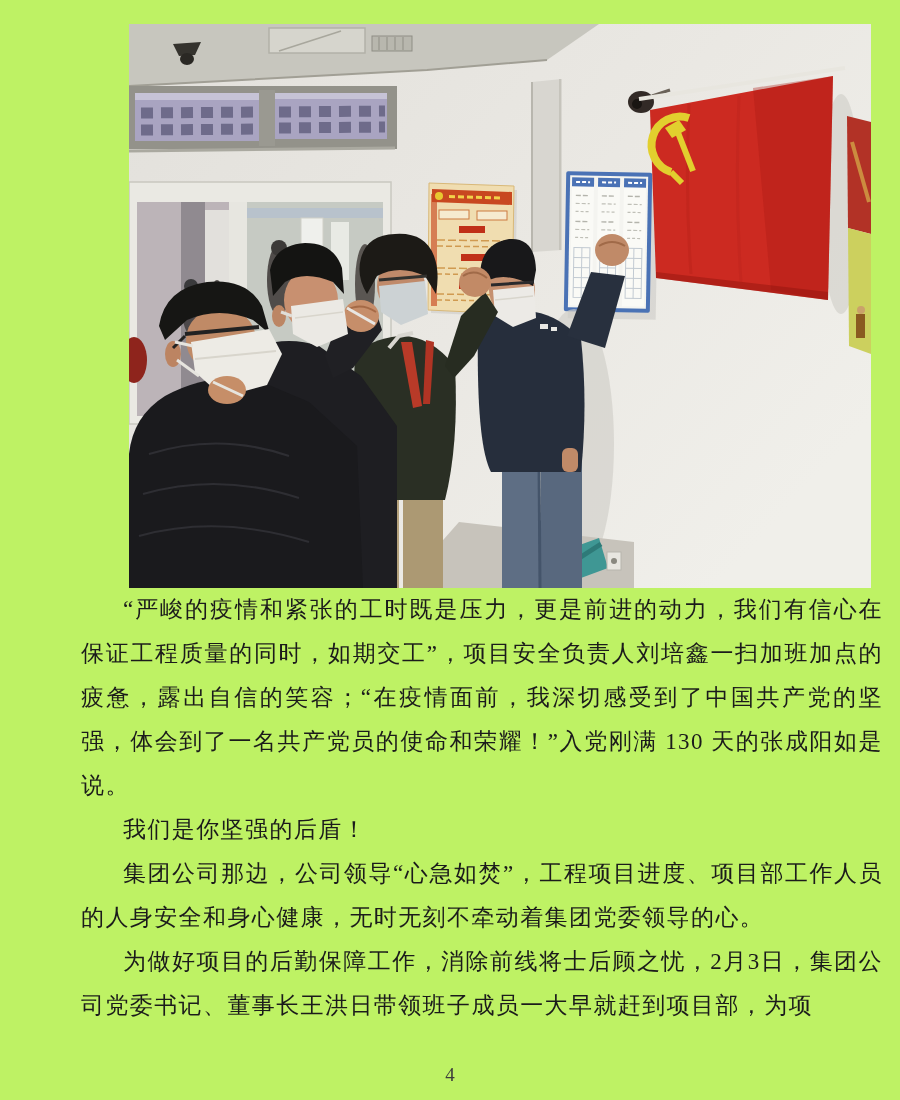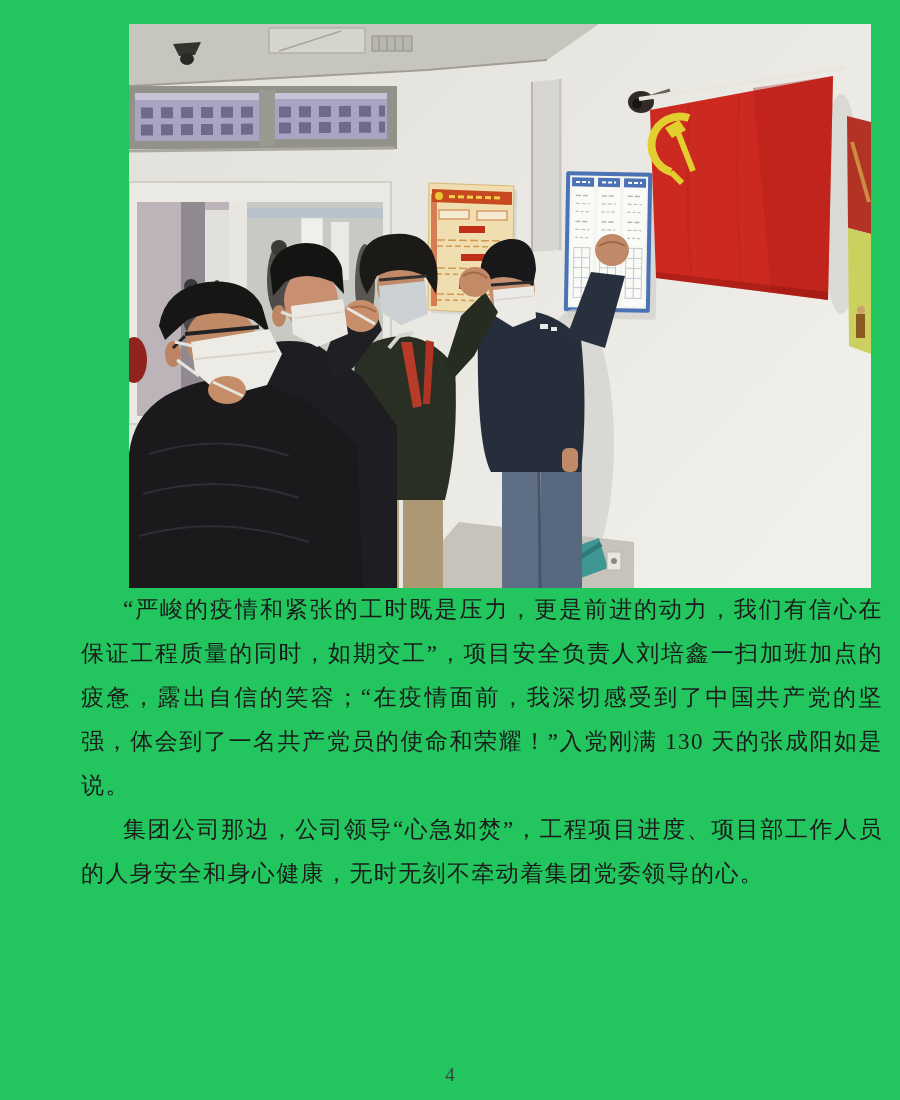--- a/index.html
+++ b/index.html
@@ -1,16 +1,16 @@
 <!DOCTYPE html>
 <html><head>
 <meta charset="utf-8">
 <style>
   html,body{margin:0;padding:0;background:#ffffff;}
-  .page{position:relative;width:900px;height:1100px;background:#22c55e;overflow:hidden;
+  .page{position:relative;width:900px;height:1100px;background:#bef264;overflow:hidden;
         font-family:"Liberation Serif","DejaVu Serif",serif;}
   .photo{position:absolute;left:129px;top:24px;width:742px;height:564px;overflow:hidden;}
   .photo svg{display:block;}
   .text-block{position:absolute;left:81px;top:588px;width:802px;
         font-size:23px;line-height:44px;letter-spacing:1.4px;color:#1b1b1b;
         text-align:justify;text-justify:inter-character;}
   .text-block p{margin:0;text-indent:42px;}
   .page-number{position:absolute;left:0;top:1064px;width:900px;text-align:center;
         font-size:19px;color:#3c3c3c;}
 </style>
@@ -250,18 +250,20 @@
         <line x1="64" y1="322" x2="46" y2="318" stroke="#e6e4de" stroke-width="3"></line>
         <line x1="70" y1="352" x2="48" y2="336" stroke="#e6e4de" stroke-width="3"></line>
         <ellipse cx="98" cy="366" rx="19" ry="14" fill="#c68e68"></ellipse>
         <line x1="84" y1="358" x2="114" y2="372" stroke="#e6e4de" stroke-width="3"></line>
       </g>
     </svg>
   </div>
 
   <div class="text-block">
     <p>“严峻的疫情和紧张的工时既是压力，更是前进的动力，我们有信心在保证工程质量的同时，如期交工”，项目安全负责人刘培鑫一扫加班加点的疲惫，露出自信的笑容；“在疫情面前，我深切感受到了中国共产党的坚强，体会到了一名共产党员的使命和荣耀！”入党刚满 130 天的张成阳如是说。</p>
+    <p>我们是你坚强的后盾！</p>
     <p>集团公司那边，公司领导“心急如焚”，工程项目进度、项目部工作人员的人身安全和身心健康，无时无刻不牵动着集团党委领导的心。</p>
+    <p>为做好项目的后勤保障工作，消除前线将士后顾之忧，2月3日，集团公司党委书记、董事长王洪日带领班子成员一大早就赶到项目部，为项</p>
   </div>
 
   <div class="page-number">4</div>
 
 </div>
 
 </body></html>

